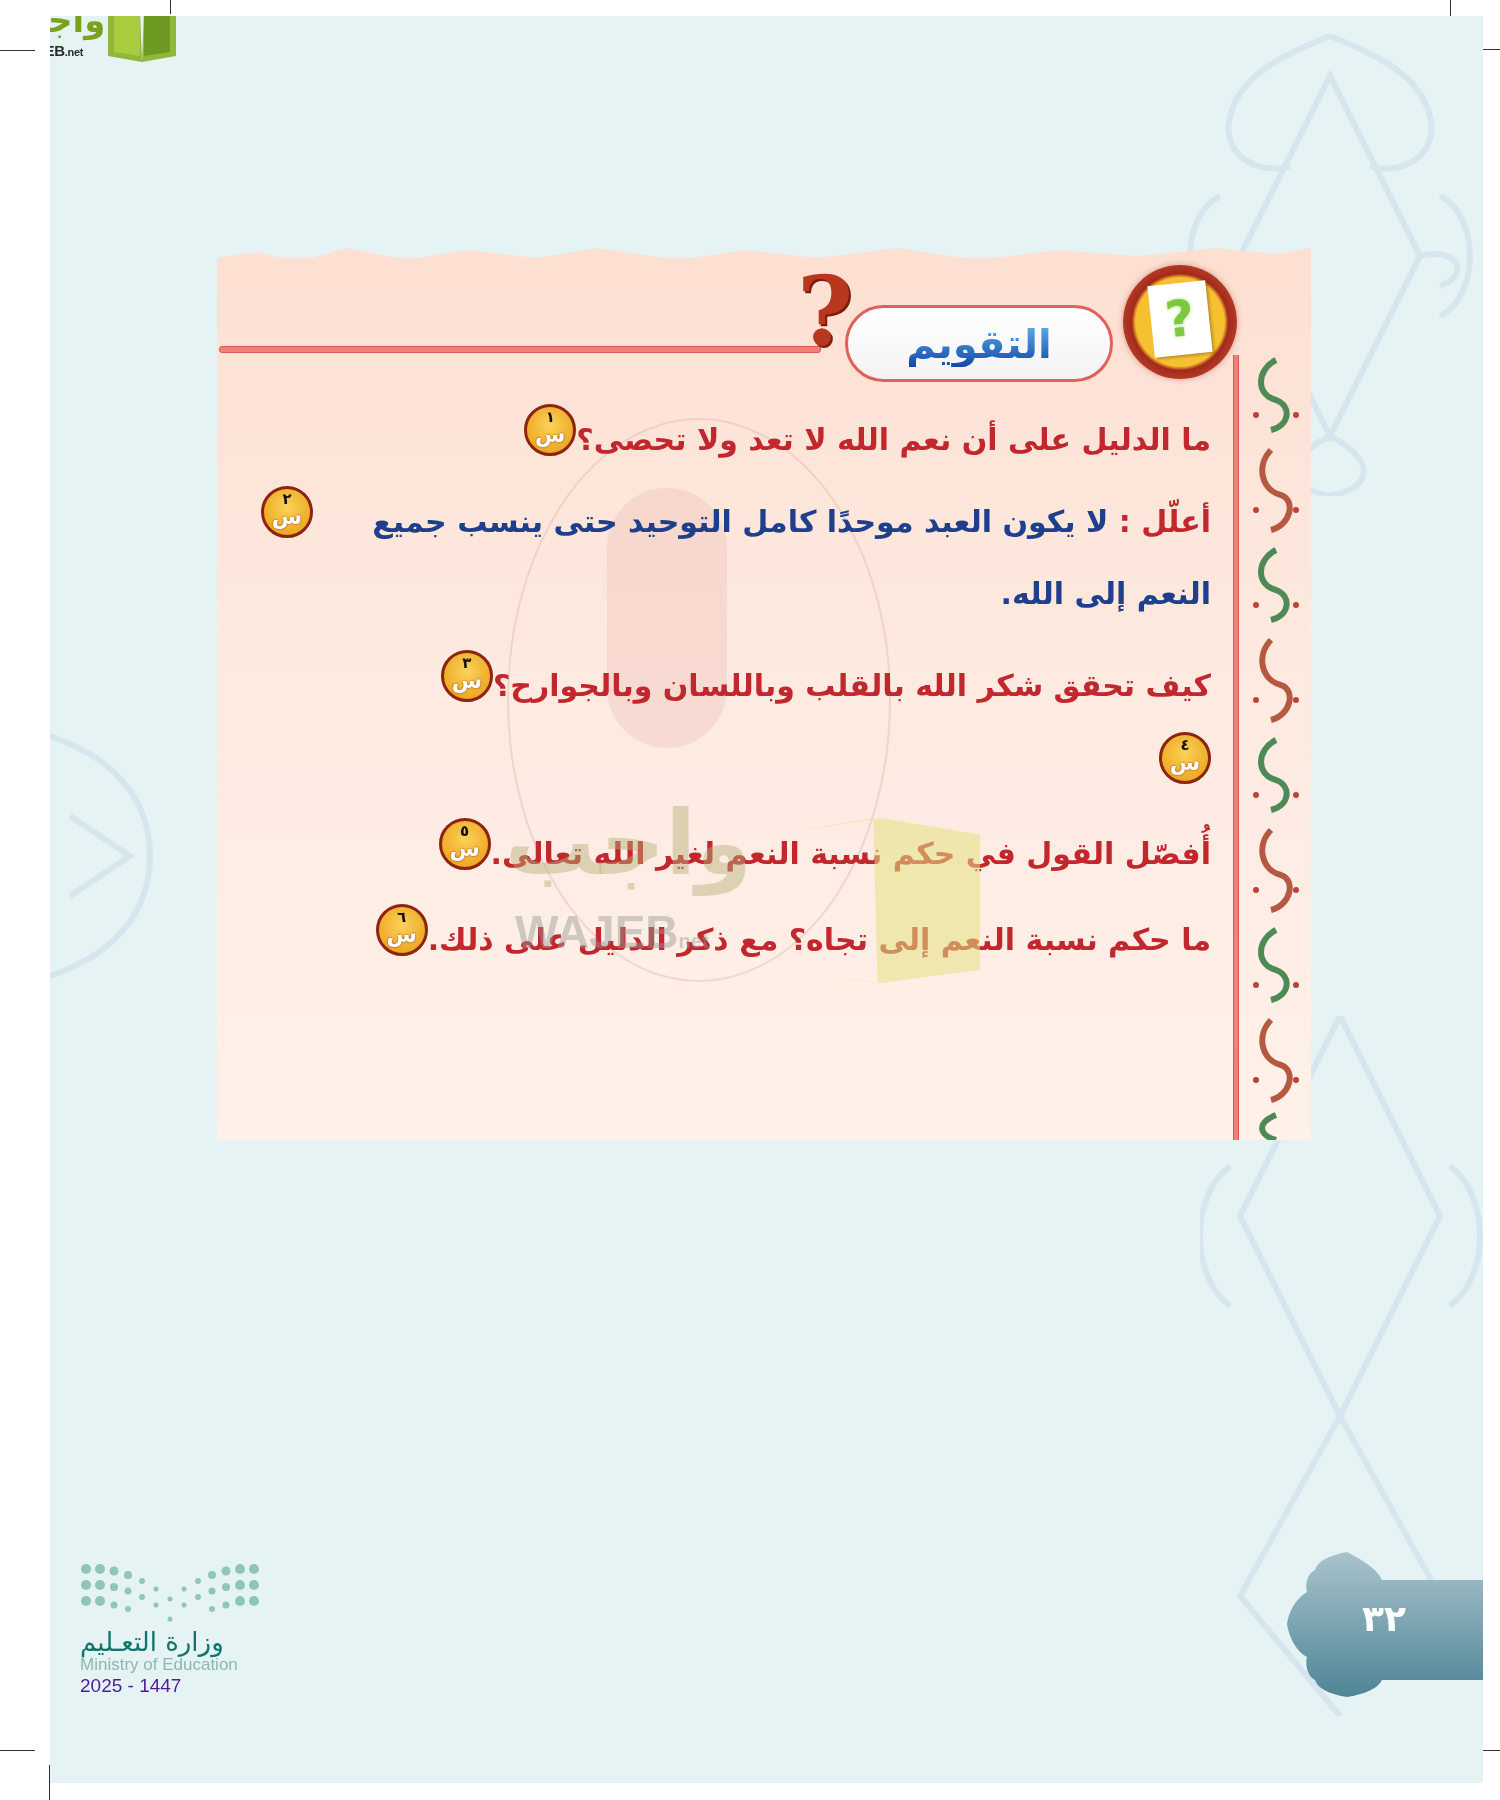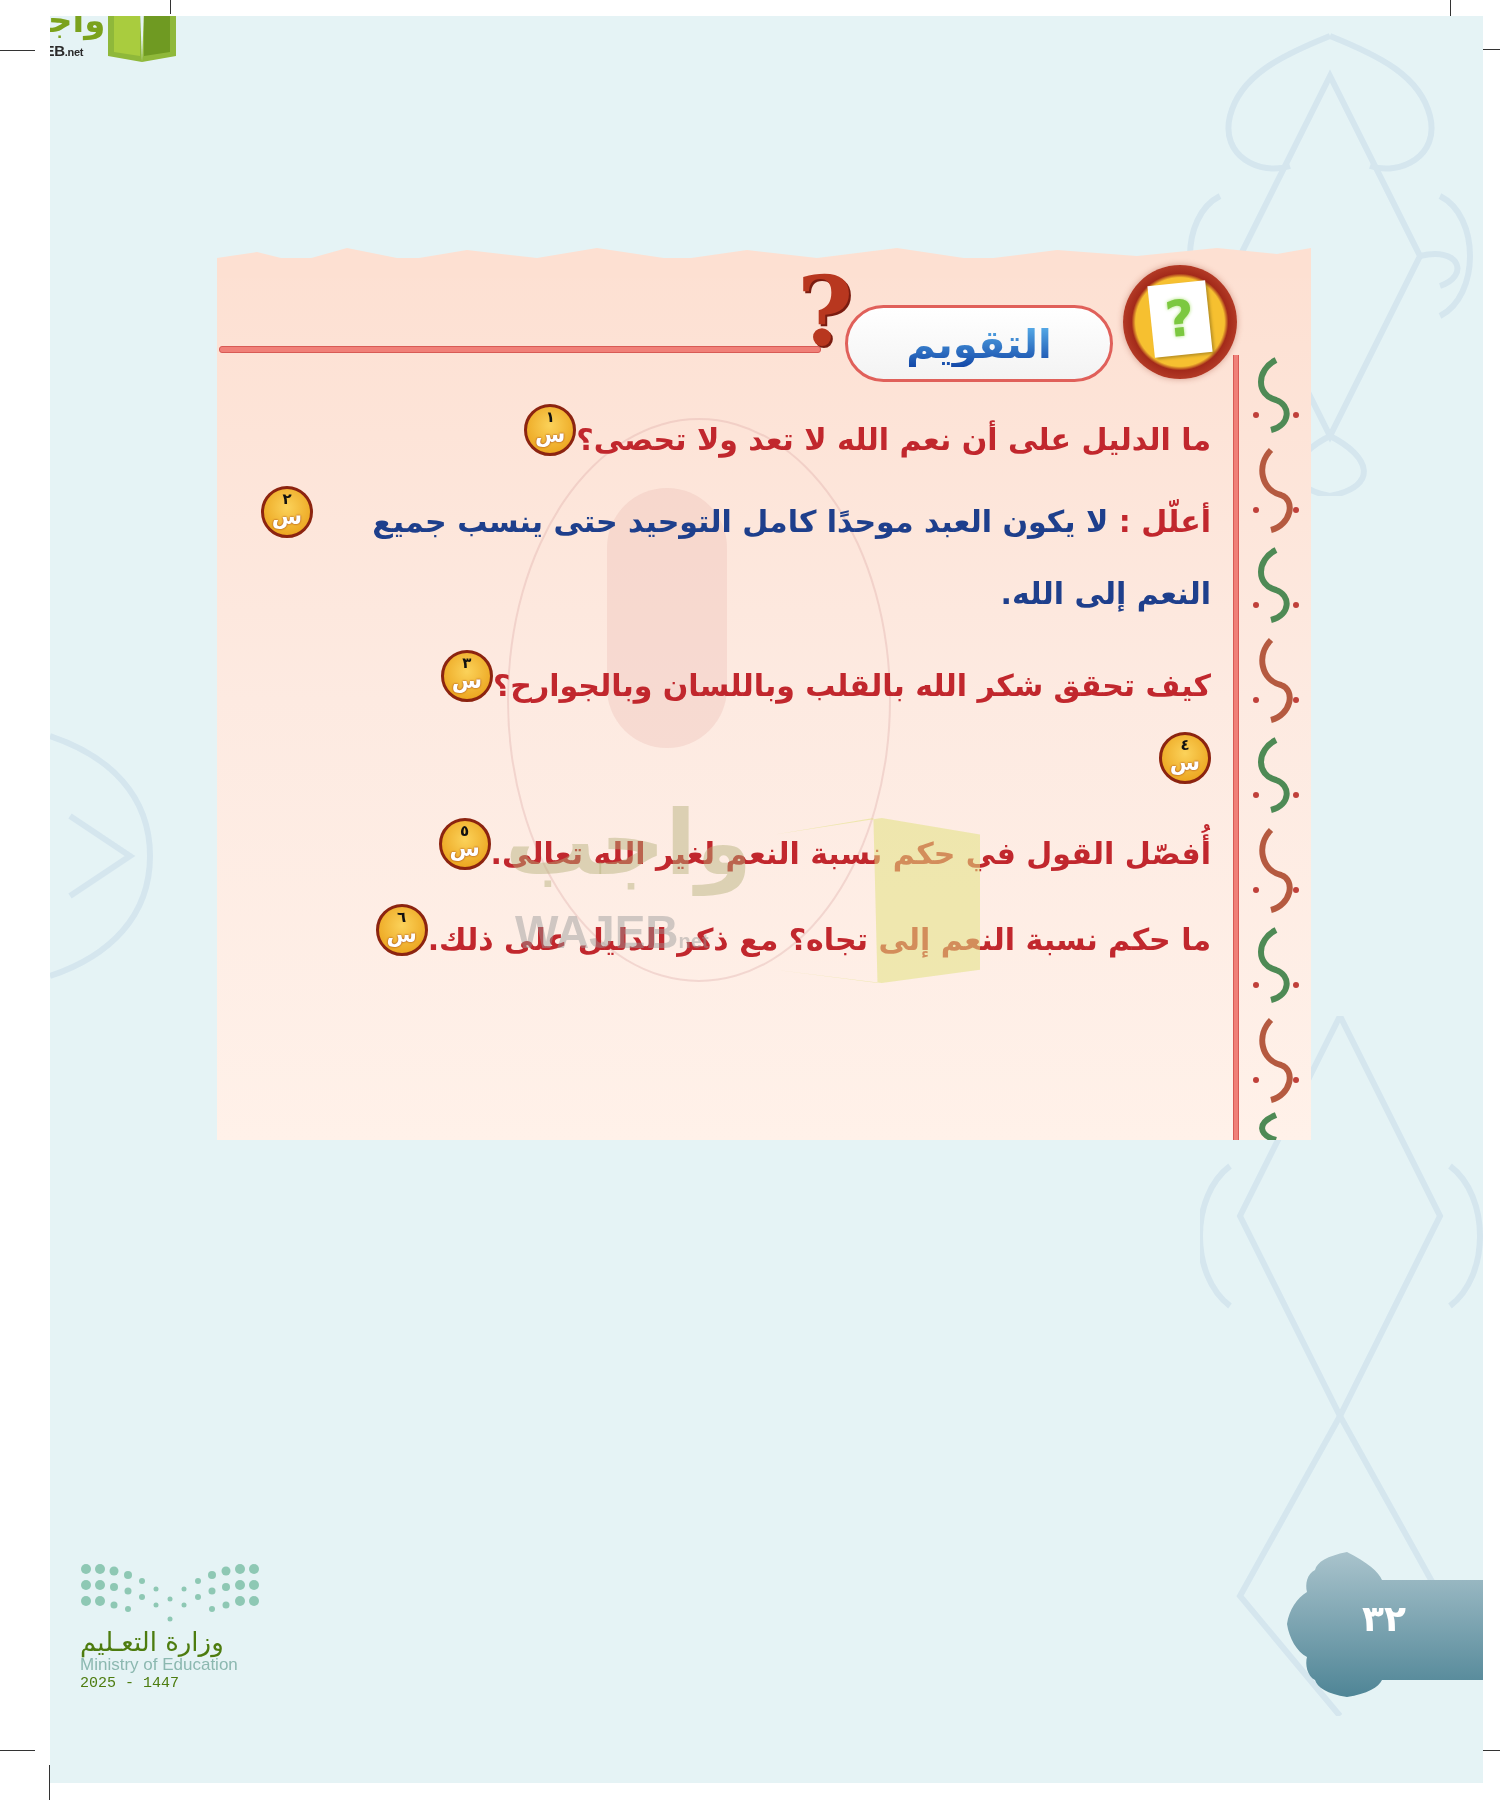--- a/index.html
+++ b/index.html
@@ -29,23 +29,23 @@
   .q-text { font-size:30px; font-weight:bold; color:#c1272d; line-height:72px; direction:rtl; font-family:"DejaVu Sans", sans-serif; }
   .q-text.blue { color:#1e3f8c; }
   .q-text .lead { color:#c1272d; }
   .watermark-ring { position:absolute; left:290px; top:160px; width:380px; height:560px; border:2px solid rgba(220,170,165,.35); border-radius:50%; }
   .watermark-blob { position:absolute; left:390px; top:230px; width:120px; height:260px; border-radius:60px; background:rgba(235,190,180,.35); }
   .wm-ar { position:absolute; left:505px; top:790px; font-size:90px; font-weight:bold; color:rgba(180,175,120,.45); }
   .wm-en { position:absolute; left:515px; top:905px; font-size:46px; font-weight:bold; color:rgba(150,150,150,.45); font-family:"Liberation Sans", sans-serif; }
   .wm-book { position:absolute; left:775px; top:818px; width:205px; height:165px; background:rgba(225,225,130,.55); clip-path:polygon(0 10%,48% 0,50% 100%,0 92%,52% 100%,100% 92%,100% 10%,52% 0); }
   .moe { position:absolute; left:80px; top:1563px; width:190px; }
   .moe-dots { display:block; }
-  .moe-ar { font-size:26px; color:#4d7c0f; direction:rtl; text-align:left; margin-top:4px; letter-spacing:1px; }
+  .moe-ar { font-size:26px; color:#0f766e; direction:rtl; text-align:left; margin-top:4px; letter-spacing:1px; }
   .moe-en { font-size:17px; color:#8cb8b0; font-family:"Liberation Sans", sans-serif; margin-top:-2px; }
-  .moe-year { font-size:15px; color:#4d7c0f; font-family:Liberation Mono, monospace; }
+  .moe-year { font-size:19px; color:#4c1d95; font-family:Liberation Sans, sans-serif; }
   .page-tab { position:absolute; left:1287px; top:1552px; width:196px; height:145px; }
   .page-num { position:absolute; left:1330px; top:1598px; width:76px; font-size:36px; font-weight:bold; color:#ffffff; direction:rtl; }
 </style>
 </head>
 <body>
 
 <div class="crop" style="left:170px;top:0;width:1px;height:14px;"></div>
 <div class="crop" style="left:0;top:50px;width:35px;height:1px;"></div>
 <div class="crop" style="left:1450px;top:0;width:1px;height:35px;"></div>
 <div class="crop" style="left:1465px;top:49px;width:35px;height:1px;"></div>

